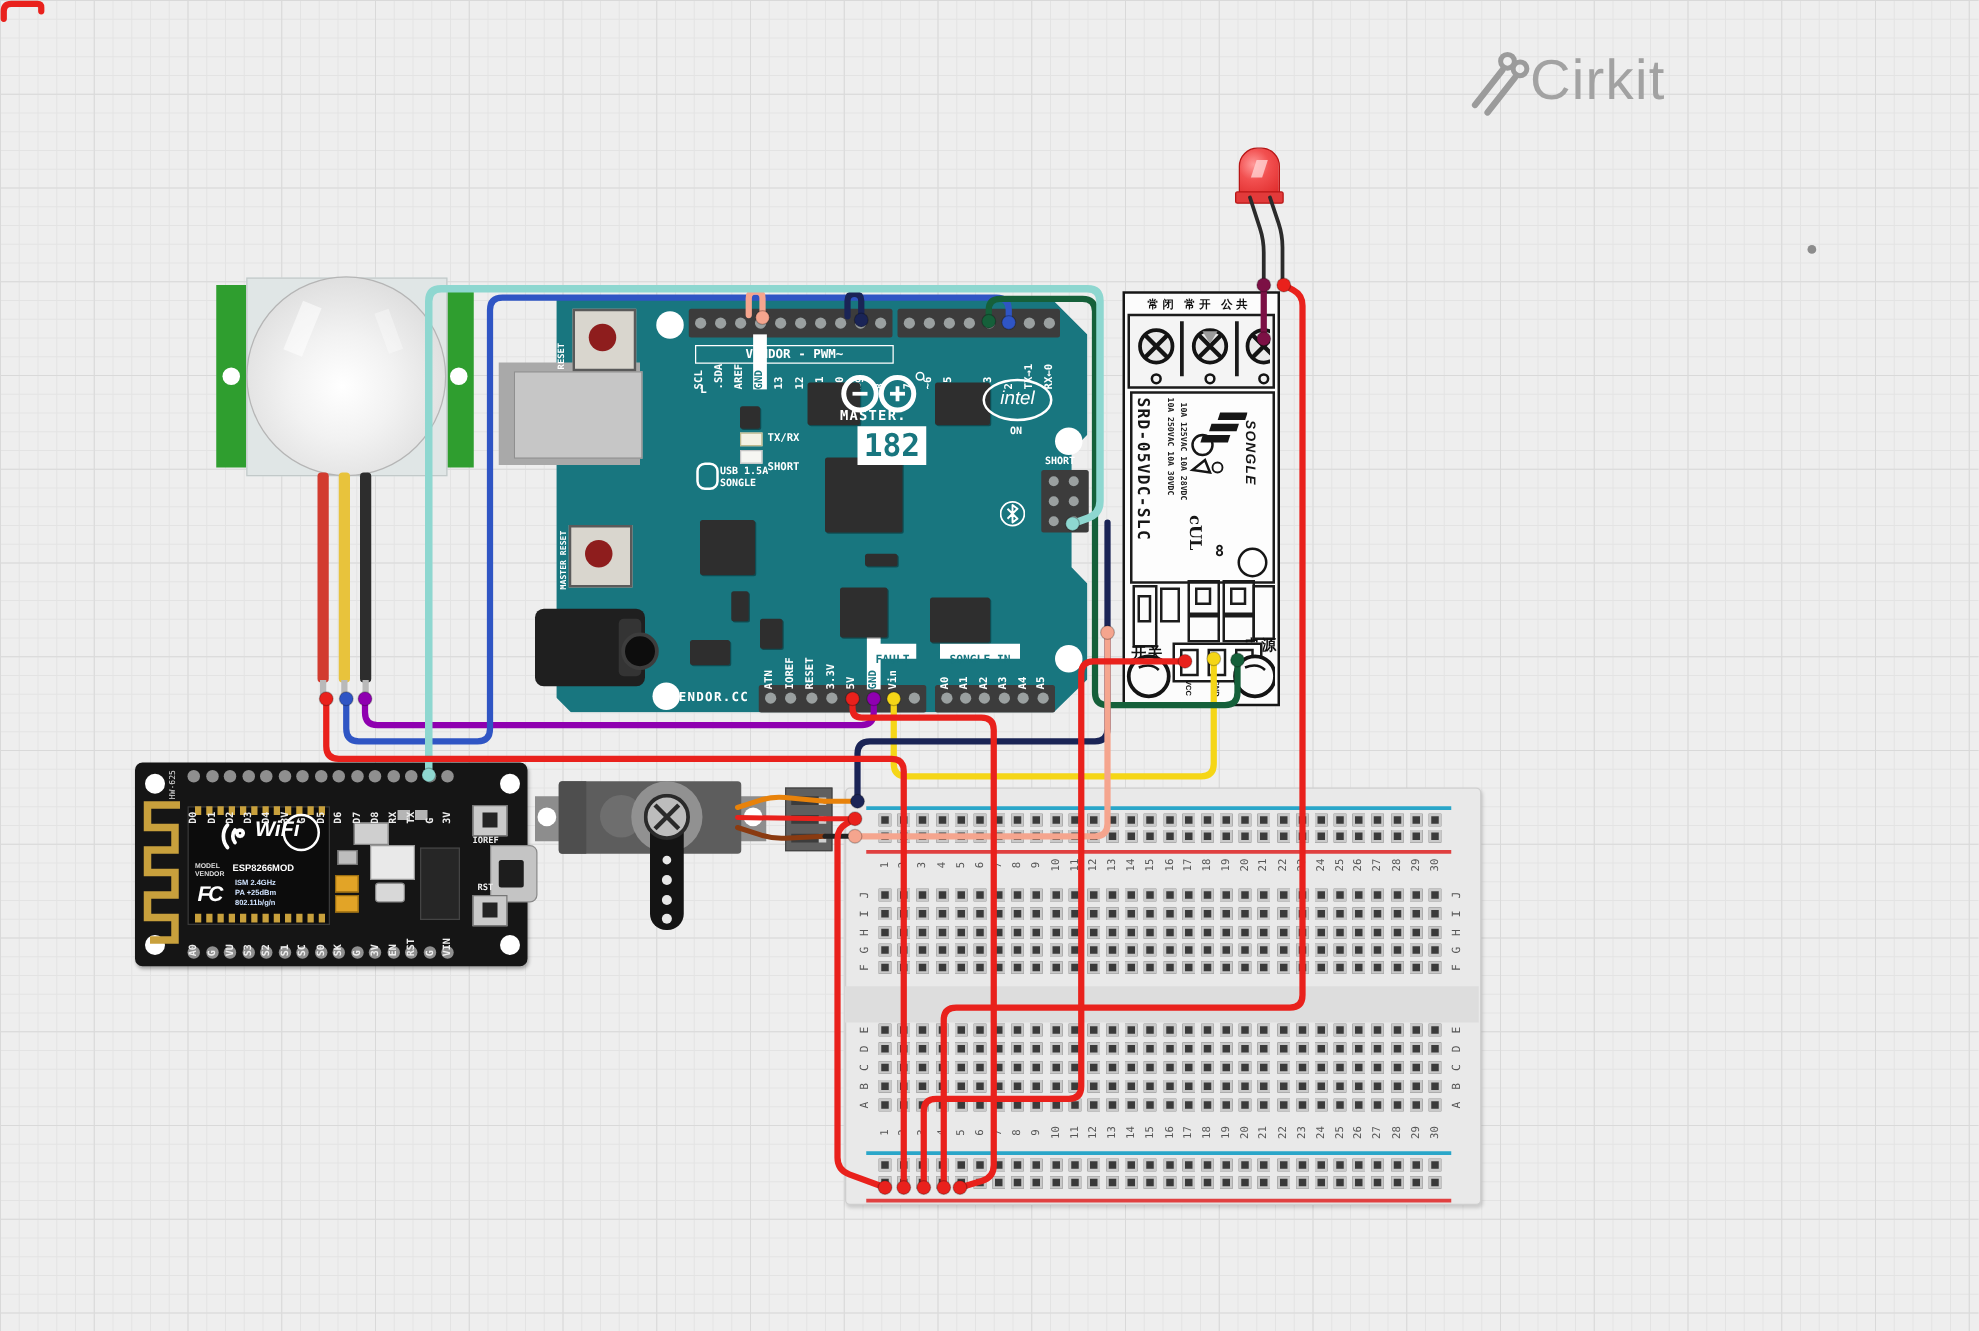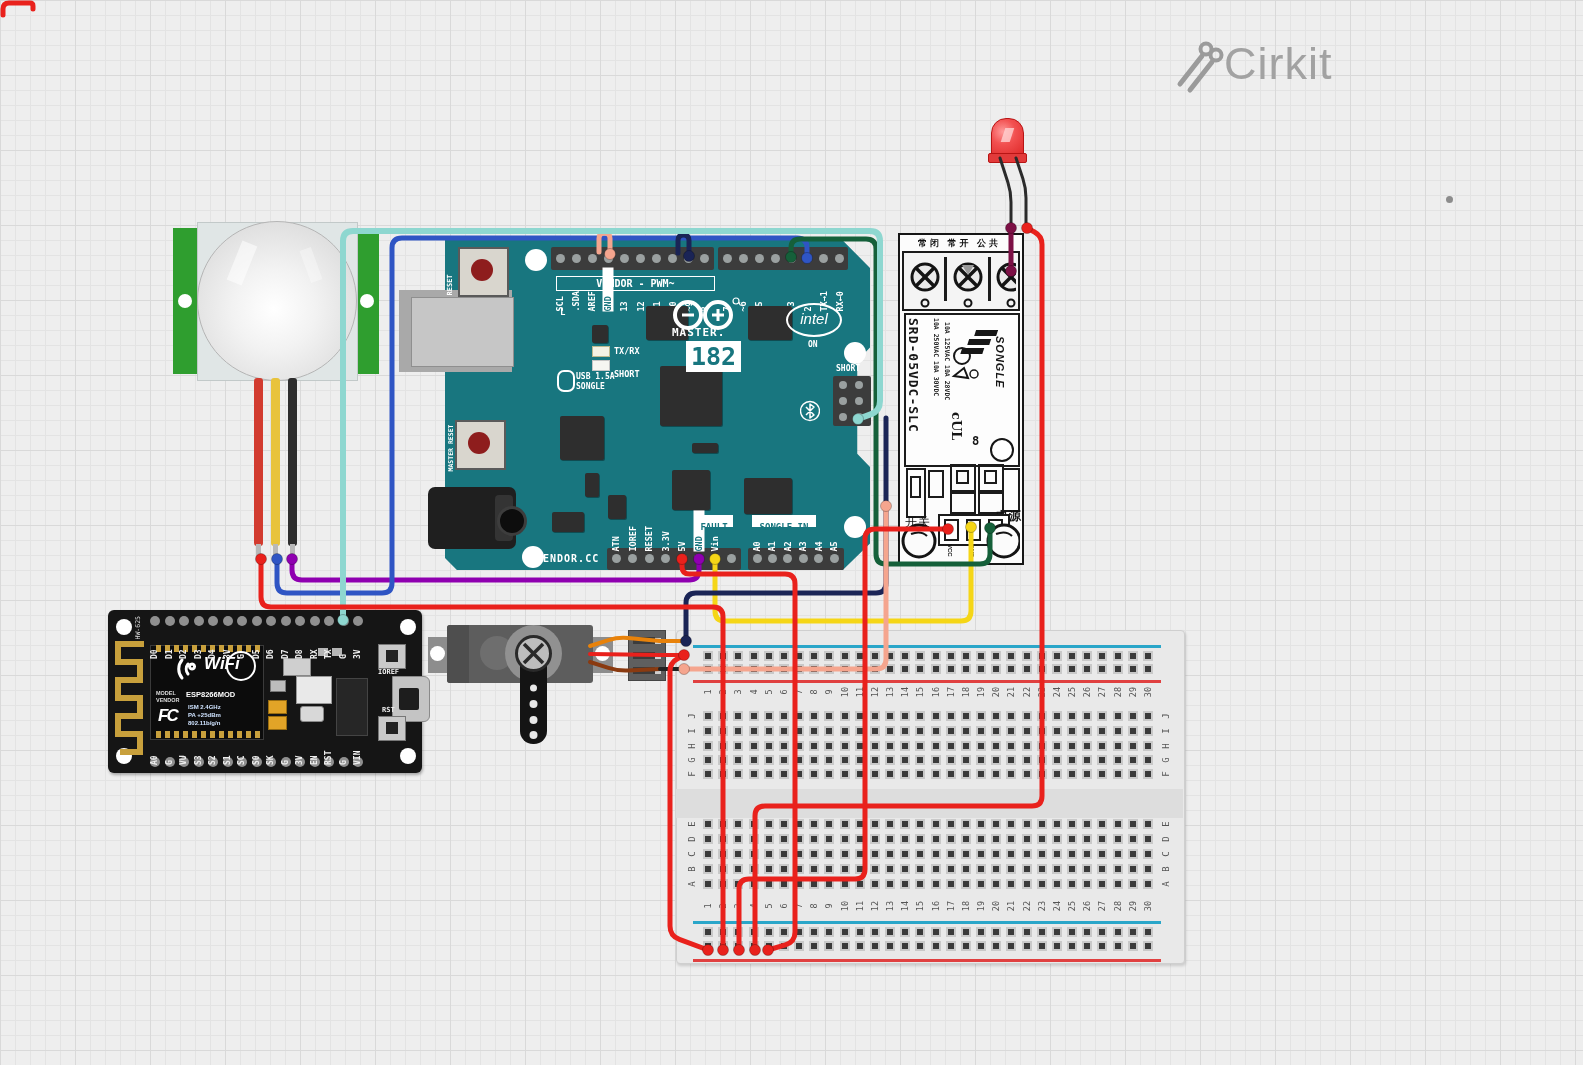--- a/index.html
+++ b/index.html
@@ -276,21 +276,21 @@
     <div class="abs sk-box" style="left:910px;top:476px;width:7px;height:18px;"></div>
     <div class="abs sk-box" style="left:928px;top:470px;width:12px;height:24px;"></div>
     <div class="abs sk-box" style="left:950px;top:464px;width:22px;height:24px;"></div>
     <div class="abs sk-box" style="left:956px;top:470px;width:9px;height:10px;"></div>
     <div class="abs sk-box" style="left:978px;top:464px;width:22px;height:24px;"></div>
     <div class="abs sk-box" style="left:984px;top:470px;width:9px;height:10px;"></div>
     <div class="abs sk-box" style="left:950px;top:492px;width:22px;height:18px;"></div>
     <div class="abs sk-box" style="left:978px;top:492px;width:22px;height:18px;"></div>
     <div class="abs sk-box" style="left:1002px;top:468px;width:14px;height:40px;"></div>
 
-    <div class="abs" style="left:905px;top:514px;font-size:12px;font-weight:normal;color:#111;letter-spacing:1px;">开关</div>
+    <div class="abs" style="left:905px;top:514px;font-size:12px;font-weight:bold;color:#111;letter-spacing:1px;">开关</div>
     <div class="abs" style="left:996px;top:508px;font-size:12px;font-weight:bold;color:#111;letter-spacing:1px;">电源</div>
     <div class="abs sk-box" style="left:938px;top:514px;width:68px;height:28px;background:#fff;"></div>
     <div class="abs sk-box" style="left:944px;top:519px;width:11px;height:18px;"></div>
     <div class="abs sk-box" style="left:966px;top:519px;width:11px;height:18px;"></div>
     <div class="abs sk-box" style="left:988px;top:519px;width:11px;height:18px;"></div>
     <div id="relay-pin-labels">
         <div class="" style="position: absolute; left: 947px; top: 544px; font-size: 6px; font-weight: bold; color: rgb(17, 17, 17); writing-mode: vertical-rl;">VCC</div>
         <div class="" style="position: absolute; left: 969px; top: 544px; font-size: 6px; font-weight: bold; color: rgb(17, 17, 17); writing-mode: vertical-rl;">GND</div>
         <div class="" style="position: absolute; left: 991px; top: 544px; font-size: 6px; font-weight: bold; color: rgb(17, 17, 17); writing-mode: vertical-rl;">IN</div>
       </div>

